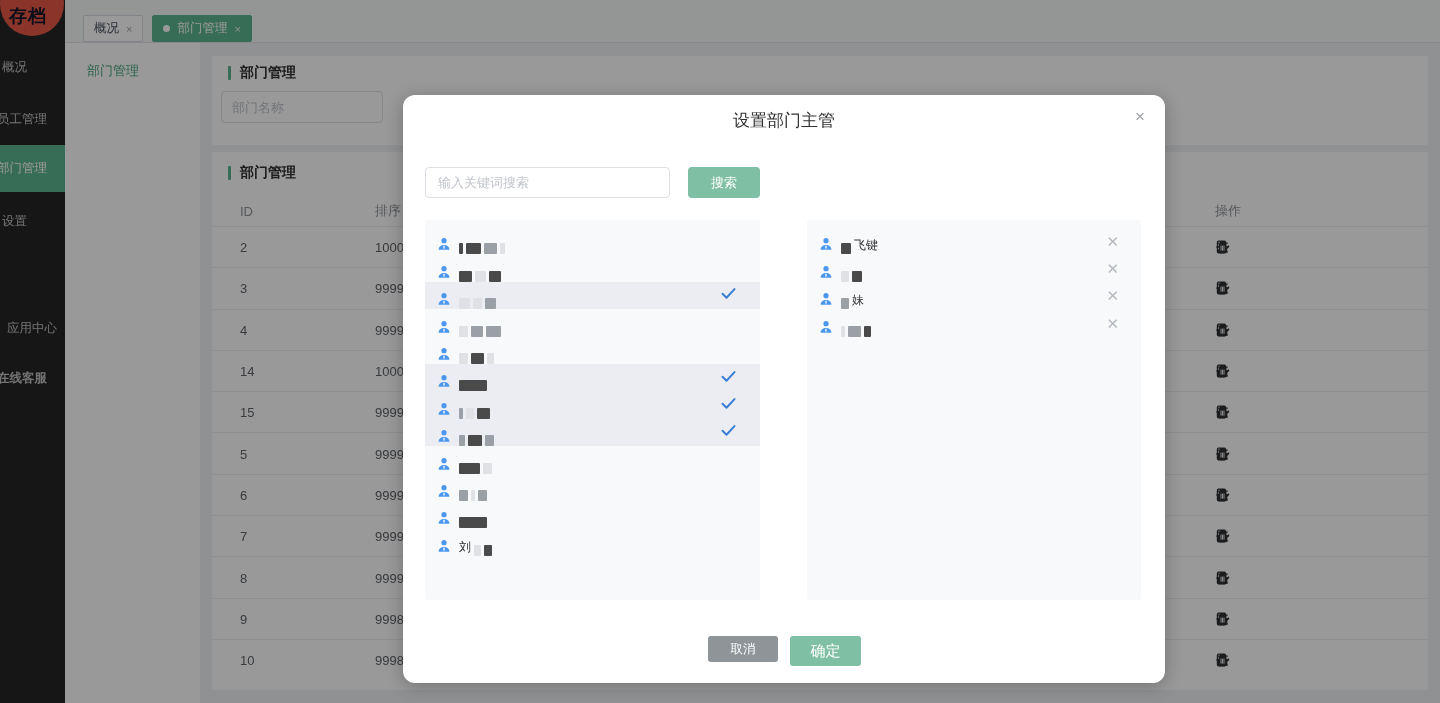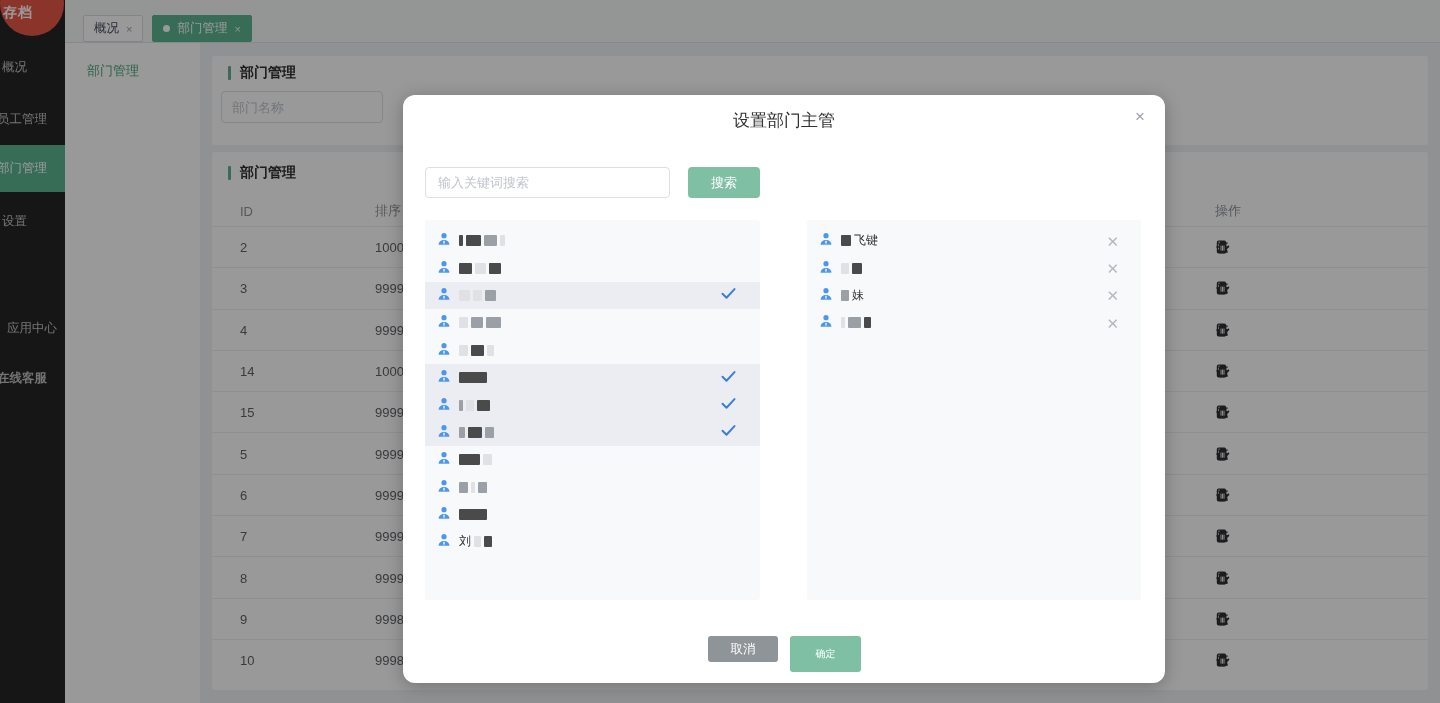--- a/index.html
+++ b/index.html
@@ -3,21 +3,21 @@
 <meta charset="utf-8">
 <style>
   html,body{margin:0;padding:0;background:#333;}
   .stage{position:relative;width:1440px;height:703px;overflow:hidden;
     background:#f0f2f5;font-family:"Liberation Sans",sans-serif;
     -webkit-font-smoothing:antialiased;}
   
   .sidebar{position:absolute;left:0;top:0;width:65px;height:703px;background:#262626;z-index:1;}
   .badge{position:absolute;left:0;top:-28px;width:64px;height:64px;border-radius:50%;
     background:#e85747;}
-  .badge span{position:absolute;left:3px;top:32px;font-size:14px;font-weight:bold;color:#ffffff;letter-spacing:1px;}
+  .badge span{position:absolute;left:9px;top:32px;font-size:18px;font-weight:bold;color:#0f172a;letter-spacing:1px;}
   .side-item{position:absolute;left:0;width:65px;height:24px;line-height:24px;
     color:#c0c0c0;font-size:12.5px;white-space:nowrap;overflow:hidden;padding-left:2px;box-sizing:border-box;cursor:pointer;}
   .side-item.long{text-indent:-5px;}
   .side-item.active{height:47px;line-height:47px;background:#5cb58f;color:#fff;}
   
   .topstrip{position:absolute;left:65px;top:0;width:1375px;height:43px;background:#f7f8f9;
     border-bottom:1px solid #dfe3e8;box-sizing:border-box;z-index:1;}
   .tabs{position:absolute;left:18px;top:15px;display:flex;gap:9px;}
   .tab{height:27px;display:flex;align-items:center;gap:7px;padding:0 10px;background:#fff;
     border:1px solid #d8dce5;border-radius:2px;font-size:12.5px;color:#495060;box-sizing:border-box;cursor:pointer;}
@@ -57,35 +57,35 @@
   .m-close{position:absolute;right:20px;top:13px;font-size:17px;color:#9b9fa8;cursor:pointer;line-height:1;}
   .m-input{position:absolute;left:22px;top:72px;width:219px;height:29px;border:1px solid #dcdfe6;
     border-radius:4px;padding:0 12px;font-size:13px;color:#0c4a6e;font-family:"Liberation Sans",sans-serif;outline:none;}
   .m-input::placeholder{color:#c0c4cc;}
   .m-search{position:absolute;left:285px;top:72px;width:72px;height:31px;background:#7fc0a4;
     color:#fff;font-size:13px;border:none;border-radius:4px;cursor:pointer;font-family:"Liberation Sans",sans-serif;}
   .panel{position:absolute;top:125px;height:380px;background:#f8f9fb;border-radius:3px;
     overflow:hidden;padding-top:7px;box-sizing:border-box;}
   .panel-left{left:22px;width:335px;}
   .panel-right{left:404px;width:334px;}
-  .mrow{position:relative;height:27.4px;display:flex;align-items:center;padding-left:12px;
+  .mrow{position:relative;height:27.4px;display:flex;align-items:flex-end;padding-left:12px;
     font-size:12px;color:#303133;cursor:pointer;}
   .mrow.sel{background:#ebedf3;}
   .mrow .pic{margin-right:8px;flex:none;}
   .blk{display:inline-block;height:11px;border-radius:1px;margin-right:3px;vertical-align:middle;}
   .b-d{background:#4a4a4a;} .b-m{background:#9aa0a6;} .b-l{background:#dfe1e5;}
   .ntext{margin-right:3px;}
   .chk{position:absolute;right:24px;top:50%;transform:translateY(-50%);}
   .rmx{position:absolute;right:22px;top:50%;transform:translateY(-50%);color:#b4b8bf;
     font-size:15px;line-height:1;cursor:pointer;}
   .m-footer{position:absolute;left:0;top:541px;width:100%;height:30px;}
   .btn-cancel{position:absolute;left:305px;top:0;width:70px;height:26px;background:#8f9498;
     color:#fff;font-size:12.5px;border:none;border-radius:3px;cursor:pointer;font-family:"Liberation Sans",sans-serif;}
-  .btn-confirm{position:absolute;left:387px;top:0;width:71px;height:36px;background:#7fc0a4;
-    color:#fff;font-size:10px;border:none;border-radius:3px;cursor:pointer;font-family:"Liberation Sans",sans-serif;}
+  .btn-confirm{position:absolute;left:387px;top:0;width:71px;height:30px;background:#7fc0a4;
+    color:#fff;font-size:15px;border:none;border-radius:3px;cursor:pointer;font-family:"Liberation Sans",sans-serif;}
 </style>
 </head>
 <body>
 
 <div class="stage">
 
   <div class="sidebar">
     <div class="badge">
       <span>存档</span>
     </div>

